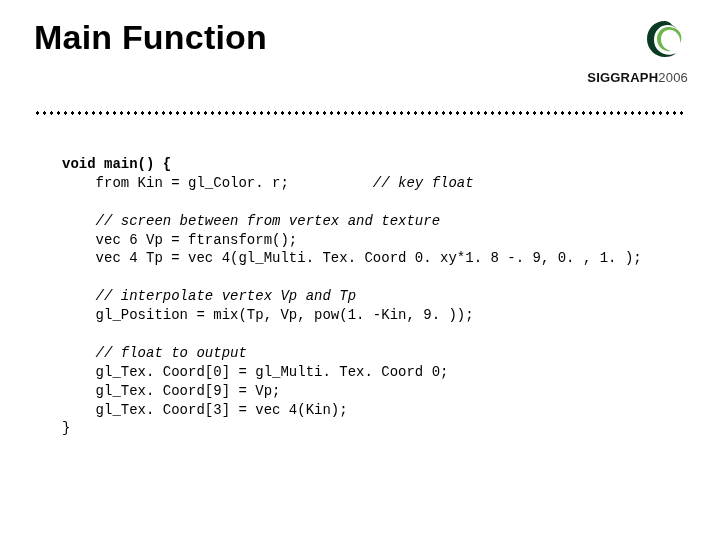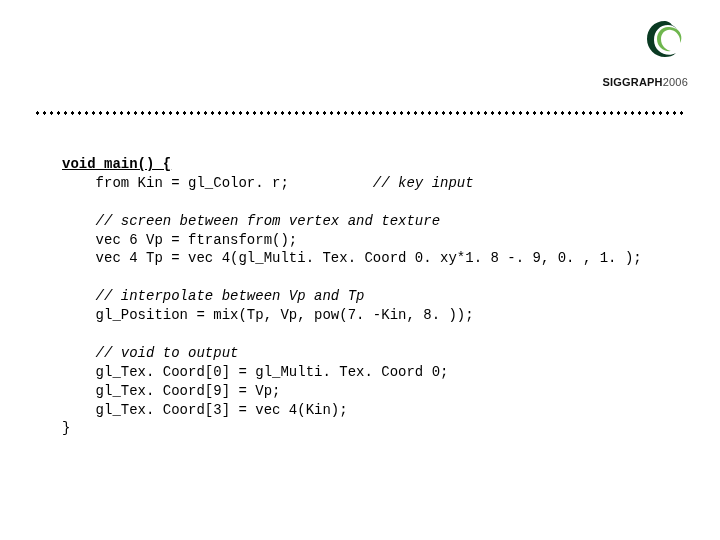--- a/index.html
+++ b/index.html
@@ -32,24 +32,24 @@
     top: 18px;
     width: 120px;
     text-align: right;
   }
   .logo-swirl {
     display: inline-block;
     width: 46px;
     height: 42px;
   }
   .logo-text {
-    font-size: 11px;
+    font-size: 13px;
     letter-spacing: 0.2px;
     color: #111;
-    margin-top: 12px;
+    margin-top: 6px;
     white-space: nowrap;
   }
   .logo-text .bold { font-weight: 700; }
   .logo-text .light { font-weight: 400; color:#444; }
   .dotrule {
     position: absolute;
     left: 34px;
     right: 34px;
     top: 110px;
     height: 6px;
@@ -62,52 +62,53 @@
     position: absolute;
     left: 62px;
     top: 155px;
     right: 40px;
     font-family: "Courier New", Courier, monospace;
     font-size: 14px;
     line-height: 1.35;
     color: #000;
     white-space: pre;
   }
-  .code .kw { font-weight: 700; text-decoration: underline; }
+  .code .kw { font-weight: 700; }
   .code .cm { font-style: italic; }
 </style>
 </head>
 <body>
 
 <div class="slide">
 
+  <div class="title">Main Function</div>
 
   <div class="logo">
     <span class="logo-swirl">
       <svg viewBox="0 0 46 42" width="46" height="42">
         <path d="M23 3 C12 3 5 11 5 21 C5 31 13 39 23 39 C27 39 31 38 34 35 C25 40 12 34 12 22 C12 13 18 7 26 7 C33 7 38 13 38 20 C38 16 36 10 30 7 C28 4 25 3 23 3 Z" fill="#0a3a22"></path>
         <path d="M26 9 C20 9 15 14 15 21 C15 29 22 34 29 33 C24 32 19 28 19 21 C19 15 24 11 29 12 C35 13 39 19 38 25 C41 20 39 12 32 10 C30 9 28 9 26 9 Z" fill="#6fb64e"></path>
       </svg>
     </span>
     <div class="logo-text">
       <span class="bold">SIGGRAPH</span><span class="light">2006</span>
     </div>
   </div>
 
   <div class="dotrule"></div>
 
   <div class="code"><span class="kw">void main() {</span>
-<span>    from Kin = gl_Color. r;          </span><span class="cm">// key input</span>
+<span>    from Kin = gl_Color. r;          </span><span class="cm">// key float</span>
 
 <span class="cm">    // screen between from vertex and texture</span>
 <span>    vec 6 Vp = ftransform();</span>
 <span>    vec 4 Tp = vec 4(gl_Multi. Tex. Coord 0. xy*1. 8 -. 9, 0. , 1. );</span>
 
-<span class="cm">    // interpolate between Vp and Tp</span>
-<span>    gl_Position = mix(Tp, Vp, pow(7. -Kin, 8. ));</span>
+<span class="cm">    // interpolate vertex Vp and Tp</span>
+<span>    gl_Position = mix(Tp, Vp, pow(1. -Kin, 9. ));</span>
 
-<span class="cm">    // void to output</span>
+<span class="cm">    // float to output</span>
 <span>    gl_Tex. Coord[0] = gl_Multi. Tex. Coord 0;</span>
 <span>    gl_Tex. Coord[9] = Vp;</span>
 <span>    gl_Tex. Coord[3] = vec 4(Kin);</span>
 <span>}</span></div>
 
 </div>
 
 </body></html>

